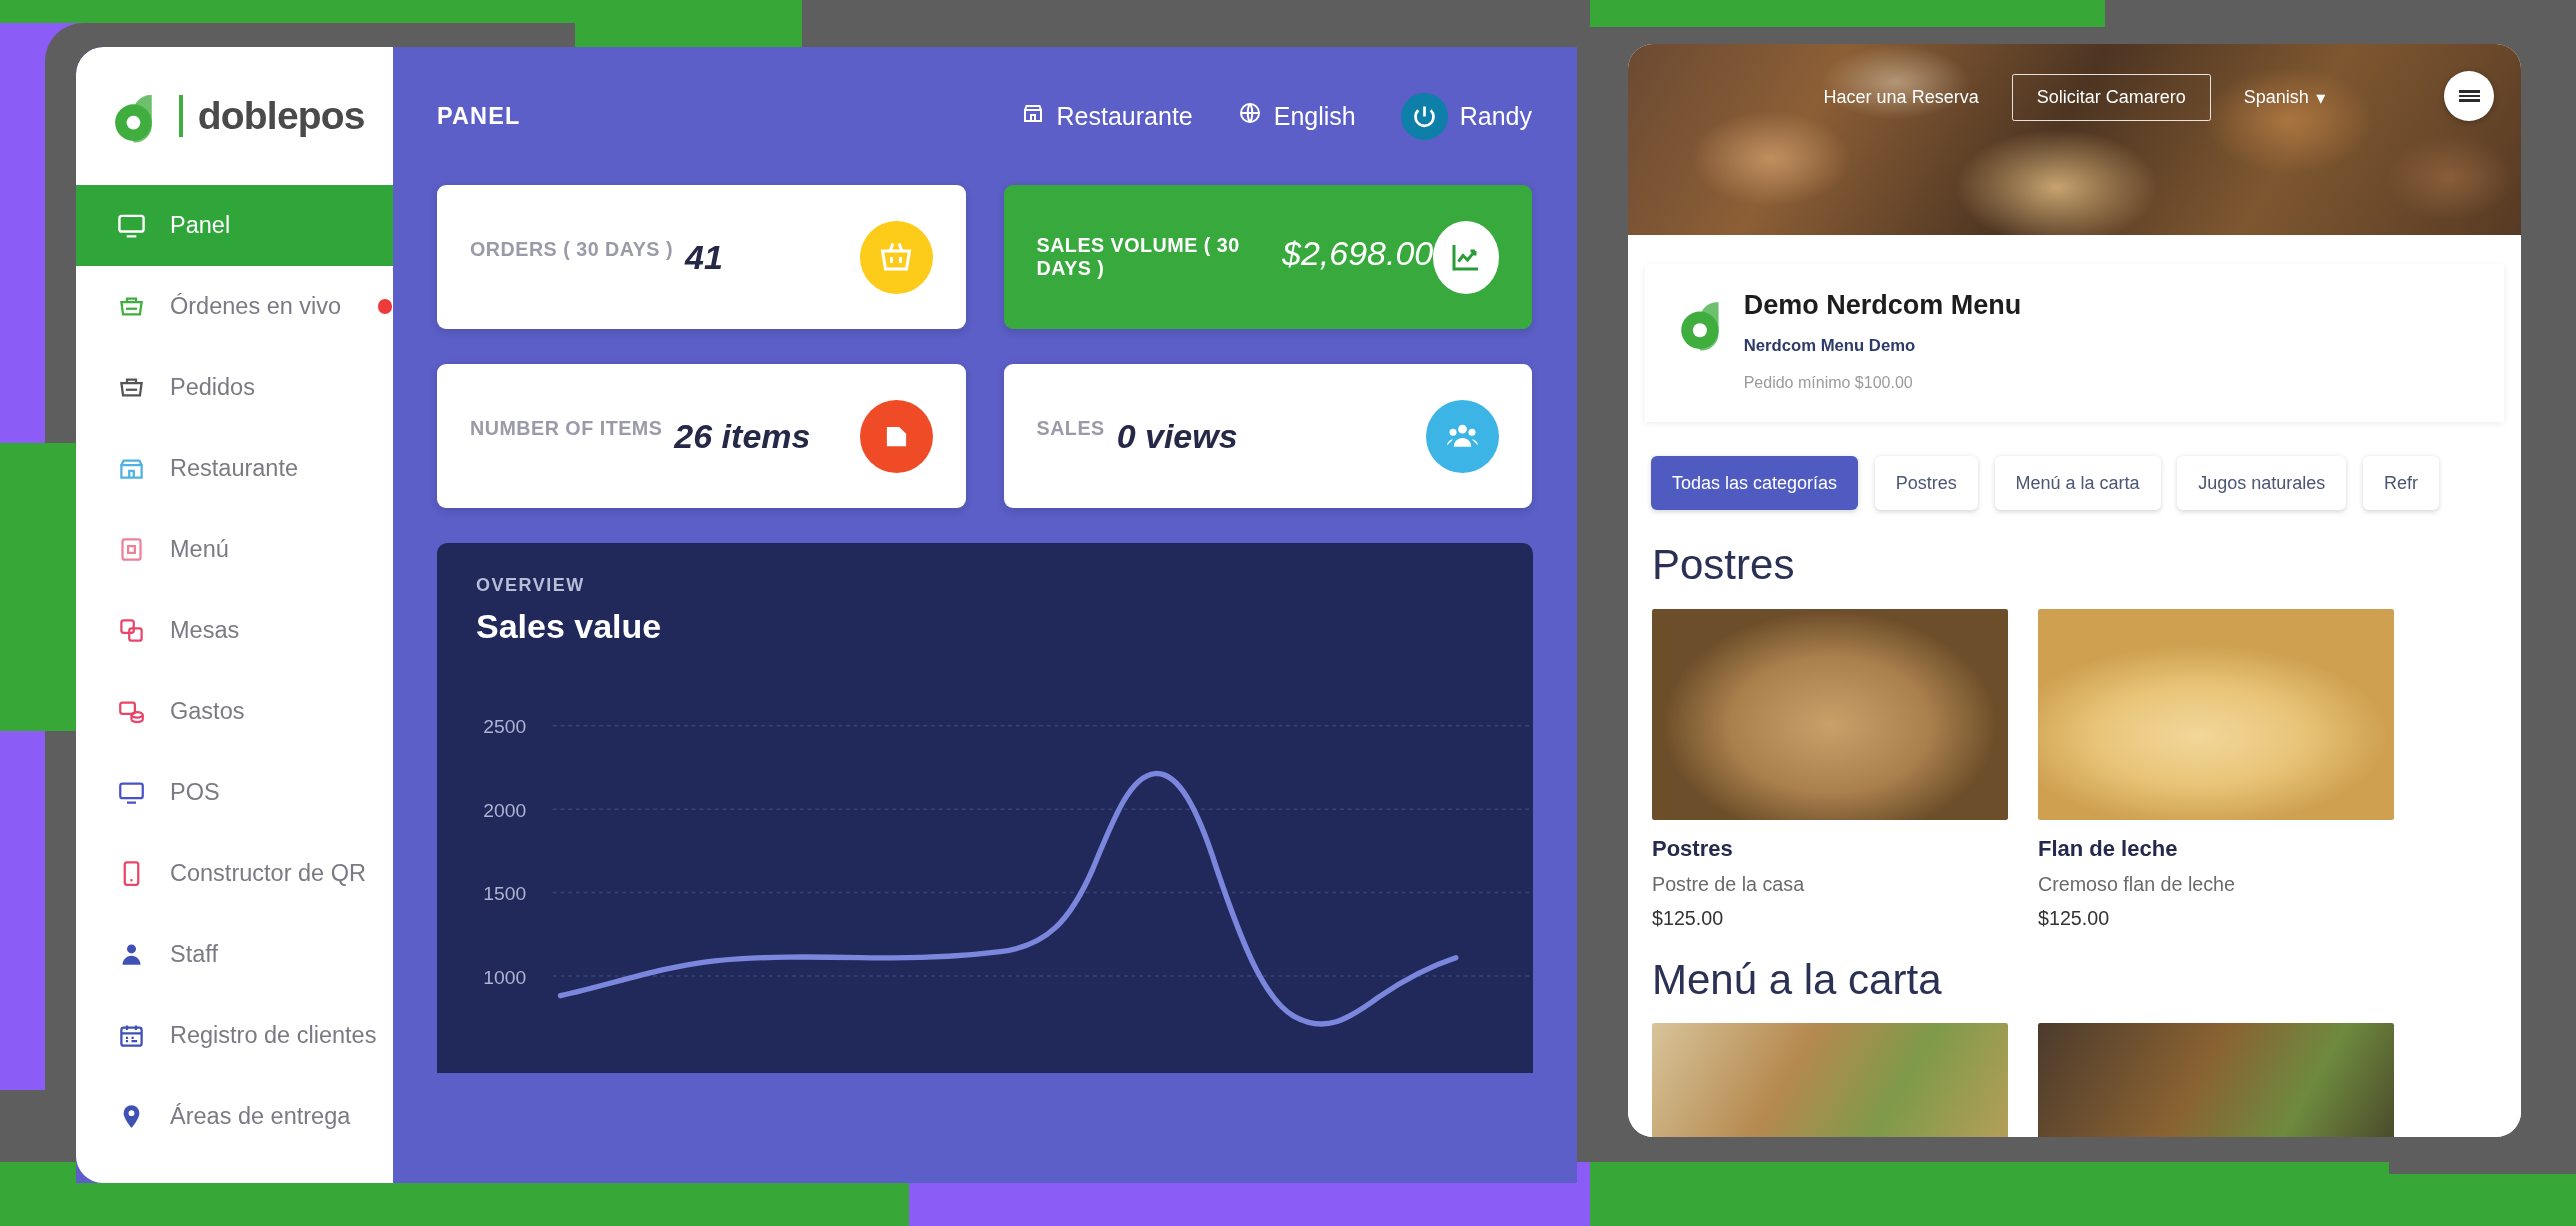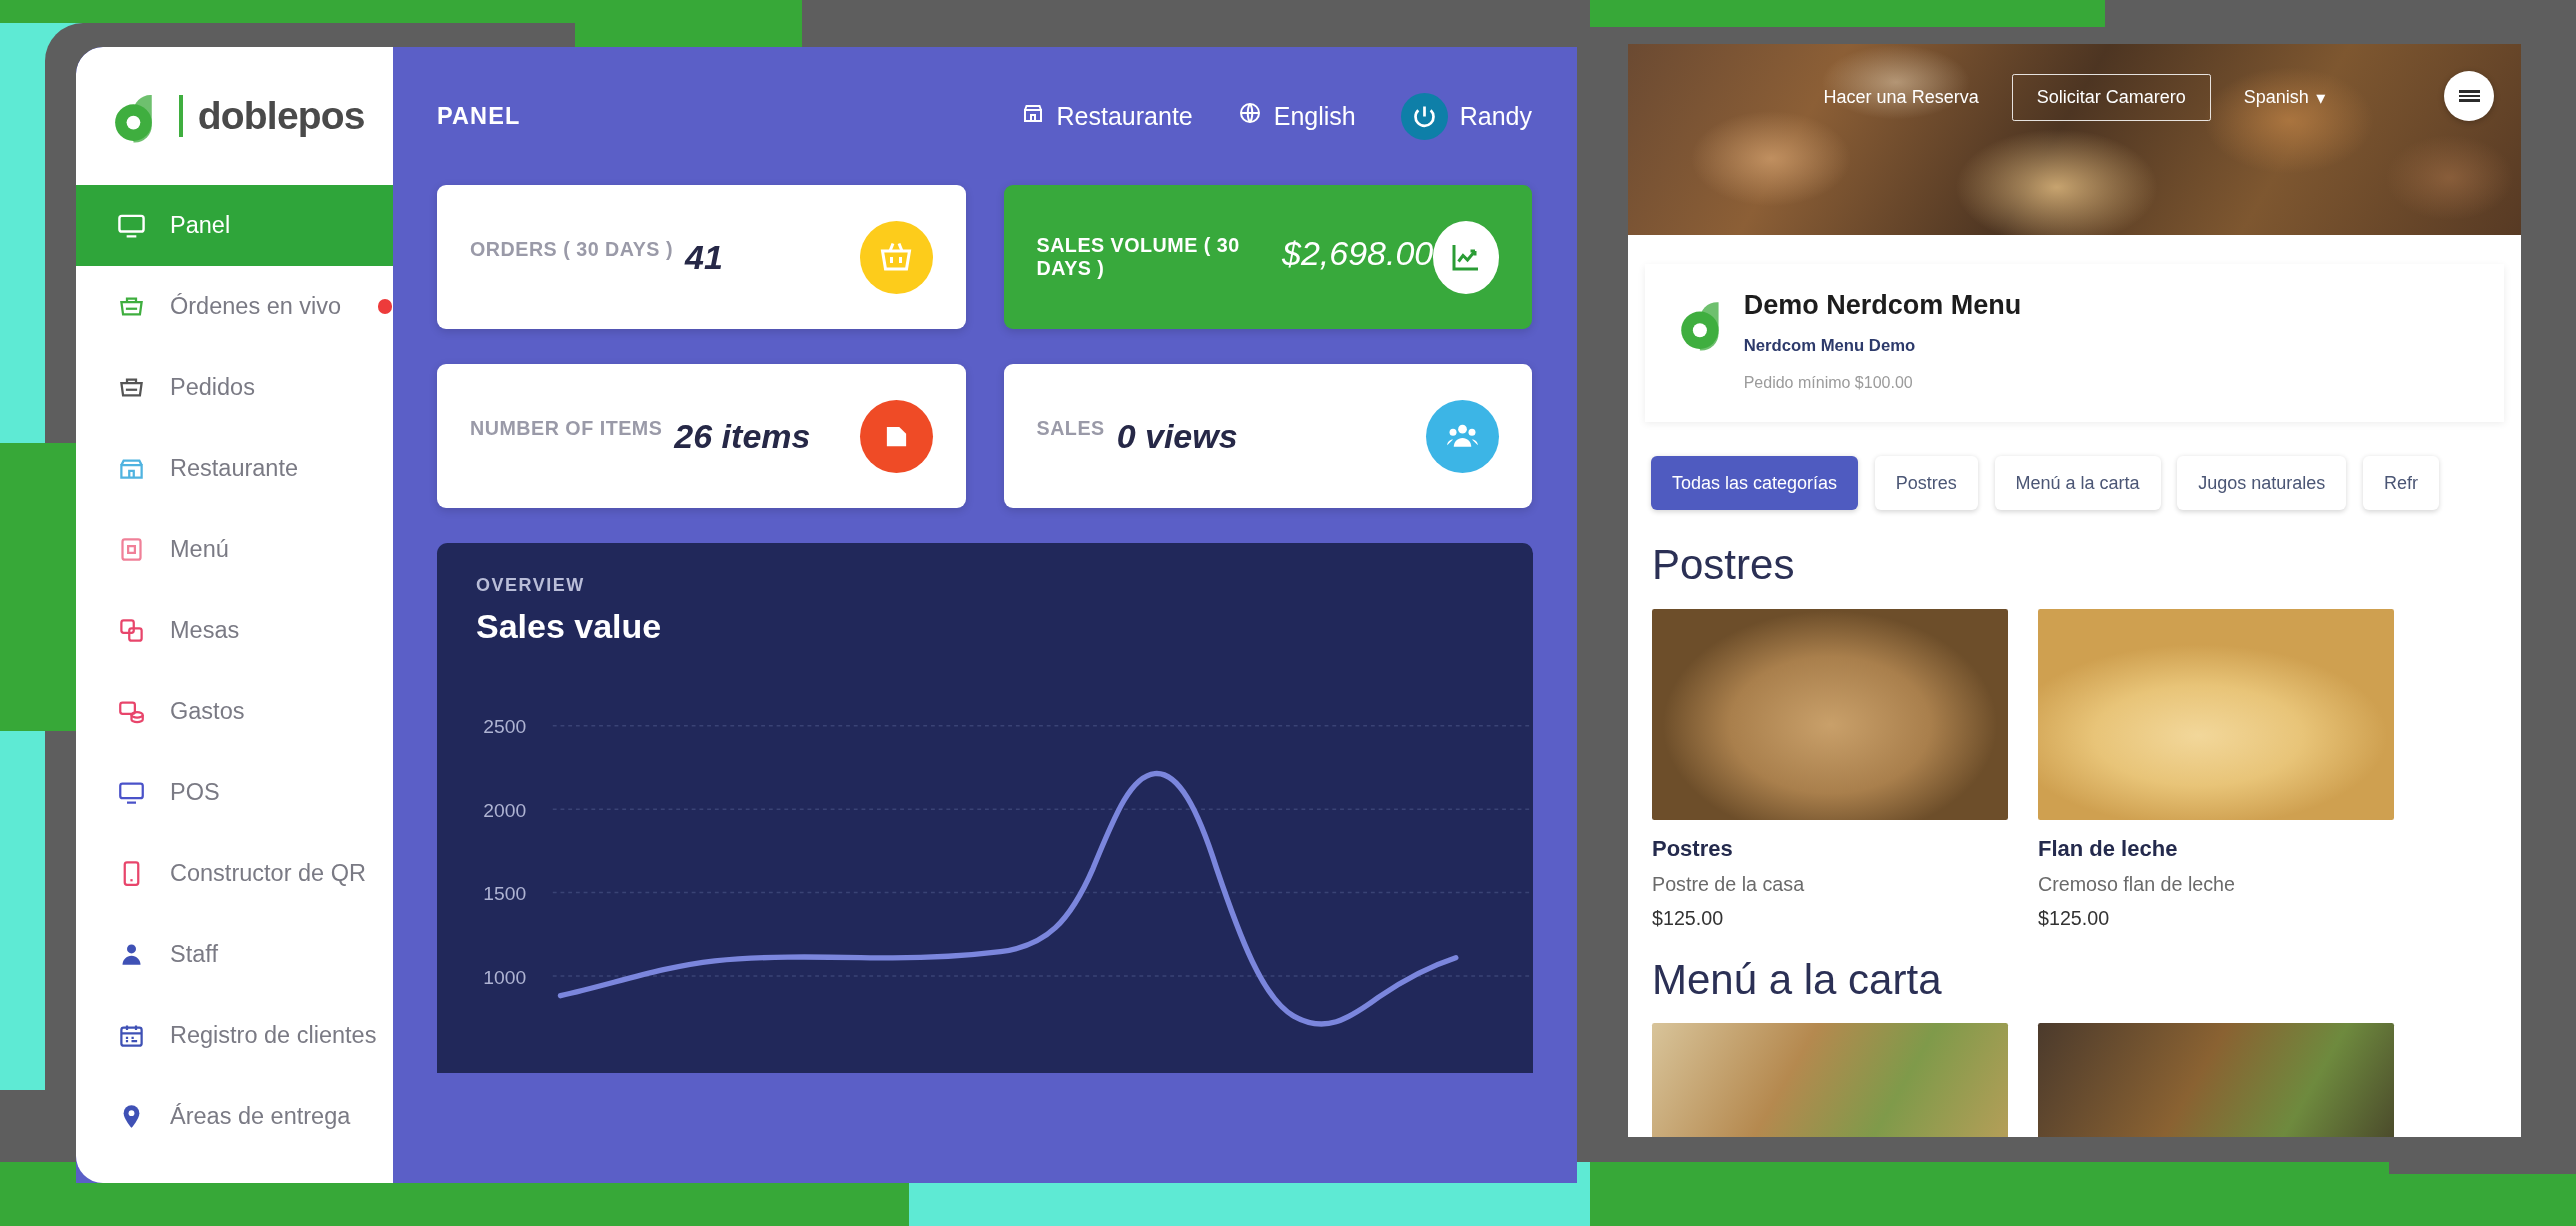--- a/index.html
+++ b/index.html
@@ -2,21 +2,21 @@
 <html style="font-size:12px"><head>
 <meta charset="utf-8">
 <style>
   * { box-sizing: border-box; margin: 0; padding: 0; }
   html, body {
     width: 2576px; height: 1227px;
     overflow: hidden;
     background: #ffffff;
     font-family: "Liberation Sans", sans-serif;
   }
-  .stage { position: relative; width: 2208px; height: 1227px; background:#5eead4; }
+  .stage { position: relative; width: 2208px; height: 1227px; background:#8b5cf6; }
 
   
   .deco { position: absolute; }
   .gray-slab {
     background: #5e5e5e;
   }
   .green-slab { background: #37a838; }
   .green-outline { border: 5.3px solid #37a838; background: transparent; }
 
   
@@ -130,20 +130,21 @@
   .chart-area svg { display: block; width: 100%; height: 100%; }
   .ytick { font-size: 25px; fill: #aeb3d2; font-family: "Liberation Sans", sans-serif; }
 
   
   .menu-window {
     position: absolute;
     left: 1628px; top: 44px;
     width: 893px; height: 1093px;
     background: #ffffff;
     overflow: hidden;
+    border-radius: 25px;
   }
   .hero {
     position: relative; height: 191px;
     background: linear-gradient(120deg,#6b4a32 0%,#8c5f36 22%,#4d3522 48%,#7e5730 72%,#573a24 100%);
     overflow: hidden;
   }
   .hero::after {
     content:""; position:absolute; inset:0;
     background:
       radial-gradient(ellipse 114px 68px at 16% 60%, rgba(210,160,110,.75), transparent 70%),

